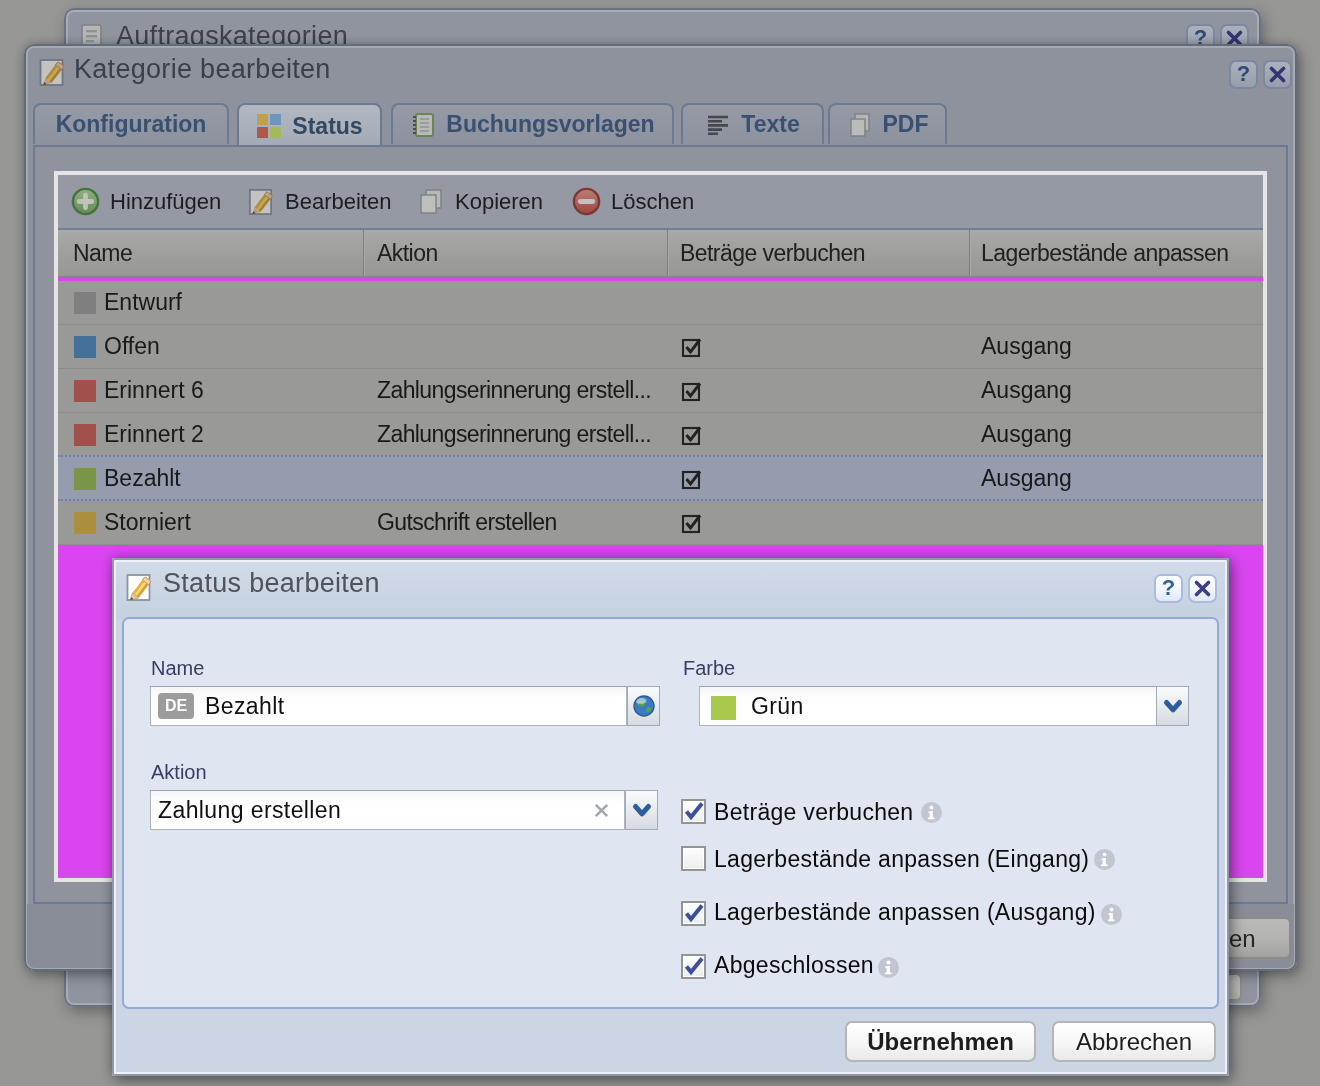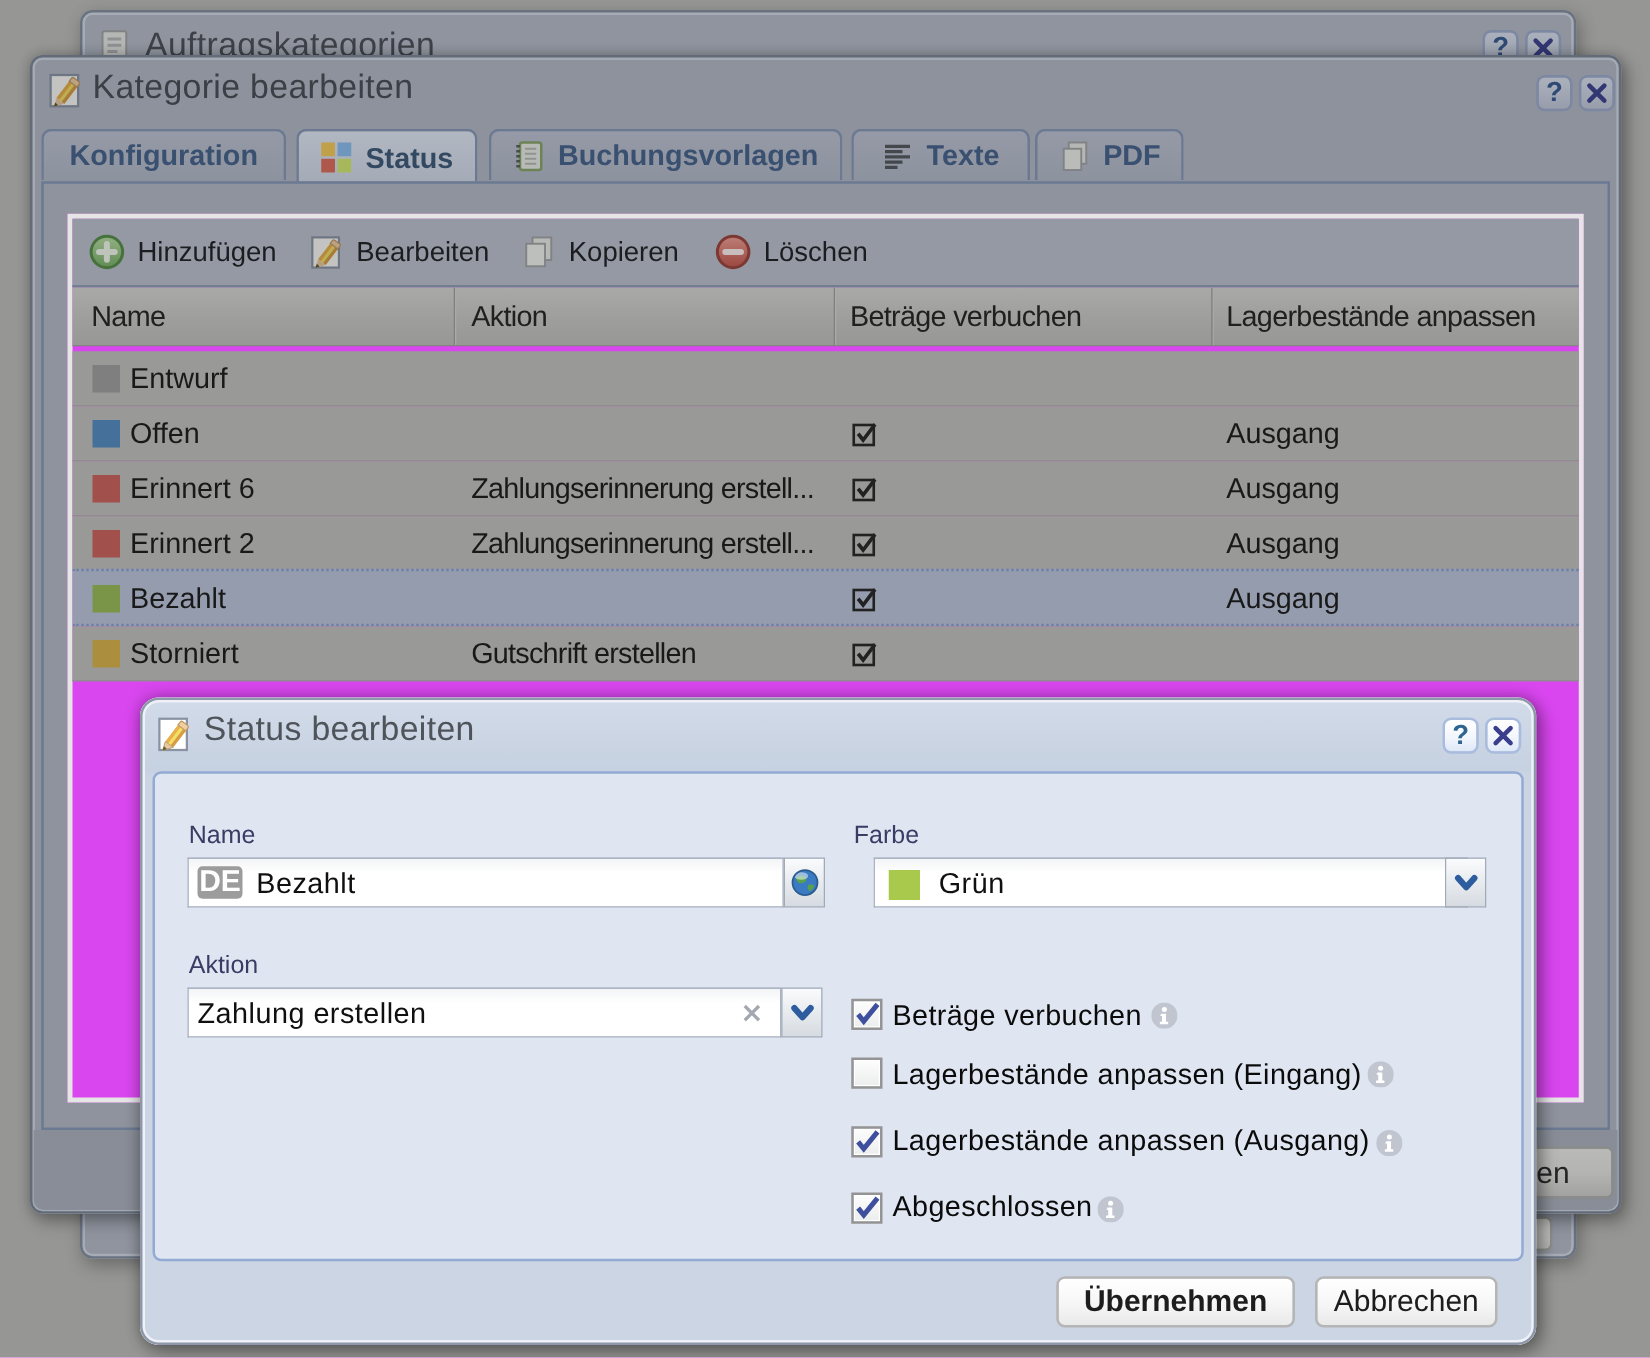--- a/index.html
+++ b/index.html
@@ -5,21 +5,21 @@
 html,body{margin:0;padding:0;}
 #stage{position:relative;width:1320px;height:1086px;background:#969694;overflow:hidden;
   font-family:"Liberation Sans",sans-serif;}
 .abs{position:absolute;}
 
 .dlg{position:absolute;border-radius:10px;}
 .dlg0{left:64px;top:8px;width:1197px;height:999px;background:#8f949e;
   box-shadow:inset 0 0 0 2px #6a7280, inset 0 0 0 4px #a6acb6, 3px 5px 14px rgba(0,0,0,.30);}
 .dlg1{left:24px;top:44px;width:1273px;height:927px;background:#8d929c;
   box-shadow:inset 0 0 0 2px #636b78, inset 0 0 0 4px #a4aab4, 0 0 10px rgba(0,0,0,.22), 4px 6px 14px rgba(0,0,0,.28);}
-.dlg2{left:112px;top:558px;width:1117px;height:518px;border-radius:15px;
+.dlg2{left:112px;top:558px;width:1117px;height:518px;border-radius:3px;
   background:linear-gradient(#d2dbe9,#c6d1e1 11%,#cad4e3 12%,#cbd5e4);
   box-shadow:inset 0 0 0 2px #8e98a8, inset 0 0 0 4px #eef2f8, 0 0 12px rgba(0,0,0,.30), 4px 6px 14px rgba(0,0,0,.28);}
 
 .ttl{position:absolute;font-size:27px;letter-spacing:.3px;white-space:nowrap;}
 .hbtn{position:absolute;width:29px;height:29px;border-radius:7px;box-sizing:border-box;text-align:center;}
 .hbtn.dim{background:linear-gradient(#abb1bc,#979dab);border:2px solid #7c88a2;}
 .hbtn.lit{background:linear-gradient(#ffffff,#f2f6fd 55%,#dfe8f7);border:2px solid #a9bcde;}
 
 .tab{position:absolute;top:59px;height:41px;border:2px solid #6b7a92;border-bottom:none;
   border-radius:8px 8px 0 0;box-sizing:border-box;background:linear-gradient(#959aa6,#8c929e);
@@ -263,21 +263,21 @@
           <text x="12.5" y="19" font-size="22" font-weight="bold" fill="#2d6590" text-anchor="middle" font-family="Liberation Sans">?</text>
         </svg></div>
     <div class="hbtn lit" style="left:1076px;top:16px;"><svg width="25" height="25" viewBox="0 0 25 25">
           <path d="M6.5 6.5 L18.5 18.5 M18.5 6.5 L6.5 18.5" stroke="#3a3e8c" stroke-width="3.6" stroke-linecap="round"></path>
         </svg></div>
 
     <div class="abs" style="left:10px;top:59px;width:1097px;height:392px;border:2px solid #93aad4;border-radius:7px;box-sizing:border-box;background:#dfe6f2;"></div>
 
     <div class="flabel" style="left:39px;top:99px;">Name</div>
     <div class="input" style="left:38px;top:128px;width:477px;height:40px;">
-      <div class="abs" style="left:7px;top:6px;width:36px;height:26px;background:#9c9c9c;border-radius:4px;color:#fff;font-weight:bold;font-size:24px;text-align:center;line-height:26px;">DE</div>
+      <div class="abs" style="left:7px;top:6px;width:36px;height:26px;background:#9c9c9c;border-radius:4px;color:#fff;font-weight:bold;font-size:16px;text-align:center;line-height:26px;">DE</div>
       <div class="abs" style="left:54px;top:0;line-height:38px;font-size:23px;letter-spacing:.4px;color:#101010;">Bezahlt</div>
     </div>
     <div class="ibtn" style="left:515px;top:128px;">
       <svg width="24" height="24" viewBox="0 0 24 24">
         <circle cx="12" cy="12" r="10" fill="#3a7ac2"></circle>
         <path d="M5 8 Q9 5.5 12 7.5 Q14 9.5 12 11.5 Q9 13.5 6.5 12 Q4.5 10 5 8Z" fill="#58a04e"></path>
         <path d="M14.5 14 Q17.5 12.5 19.5 14.5 Q18.5 18 15.5 19 Q13.5 17 14.5 14Z" fill="#58a04e"></path>
         <ellipse cx="9" cy="6.8" rx="5.5" ry="3" fill="rgba(255,255,255,.5)"></ellipse>
         <circle cx="12" cy="12" r="10" fill="none" stroke="#2c5c8e" stroke-width="1.4"></circle>
       </svg>
@@ -339,16 +339,16 @@
           <path d="M3.5 10.5 L8 16 L19 2.5" fill="none" stroke="#3e4f9e" stroke-width="4"></path>
         </svg></div>
     <div class="cblab" style="left:602px;top:394px;">Abgeschlossen</div>
     <div class="info" style="left:766px;top:399px;"><svg width="21" height="21" viewBox="0 0 22 22">
           <circle cx="11" cy="11" r="11" fill="#c0c5cf"></circle>
           <circle cx="11" cy="5.8" r="2.1" fill="#fff"></circle>
           <path d="M8.4 9.4 h4 v6.8 h1.8 v2 h-7 v-2 h1.8 v-4.8 h-1.6z" fill="#fff"></path>
         </svg></div>
 
     <div class="btn" style="left:733px;top:463px;width:191px;height:41px;font-weight:bold;">Übernehmen</div>
-    <div class="btn" style="left:940px;top:463px;width:146px;height:41px;">Abbrechen</div>
+    <div class="btn" style="left:940px;top:463px;width:164px;height:41px;">Abbrechen</div>
   </div>
 
 </div>
 
 </body></html>

